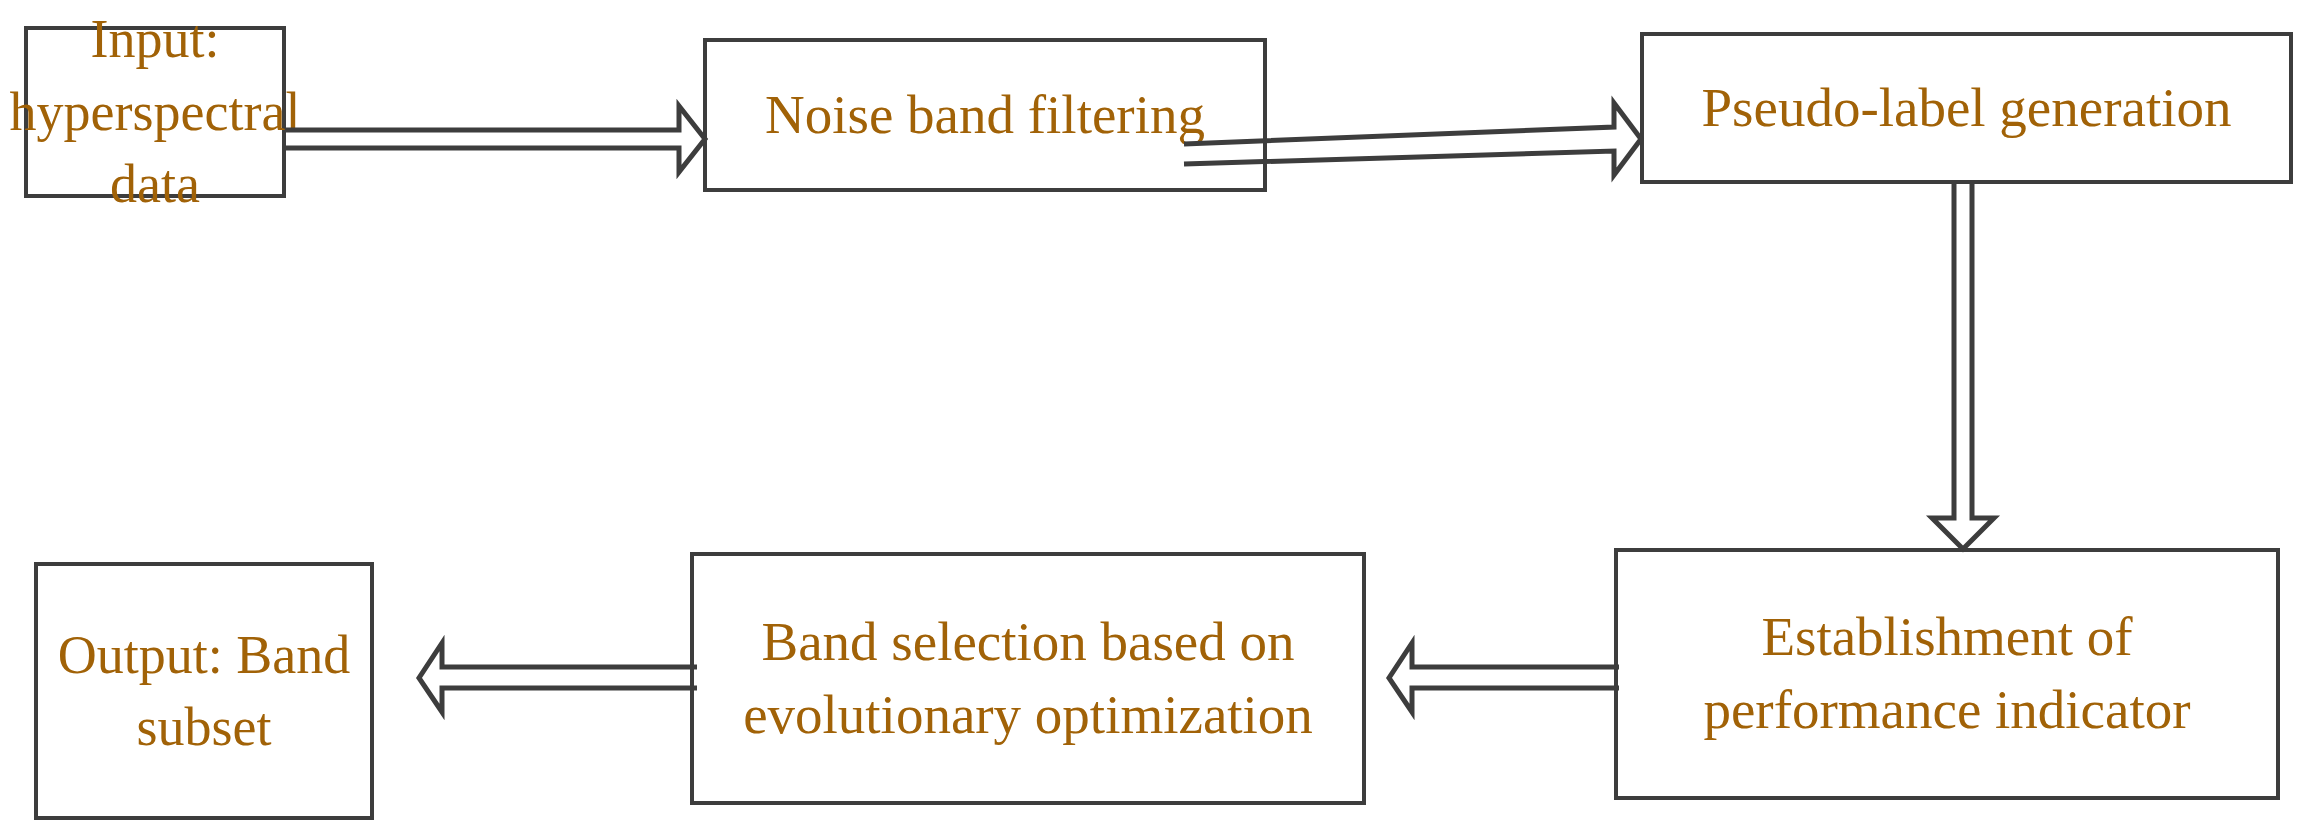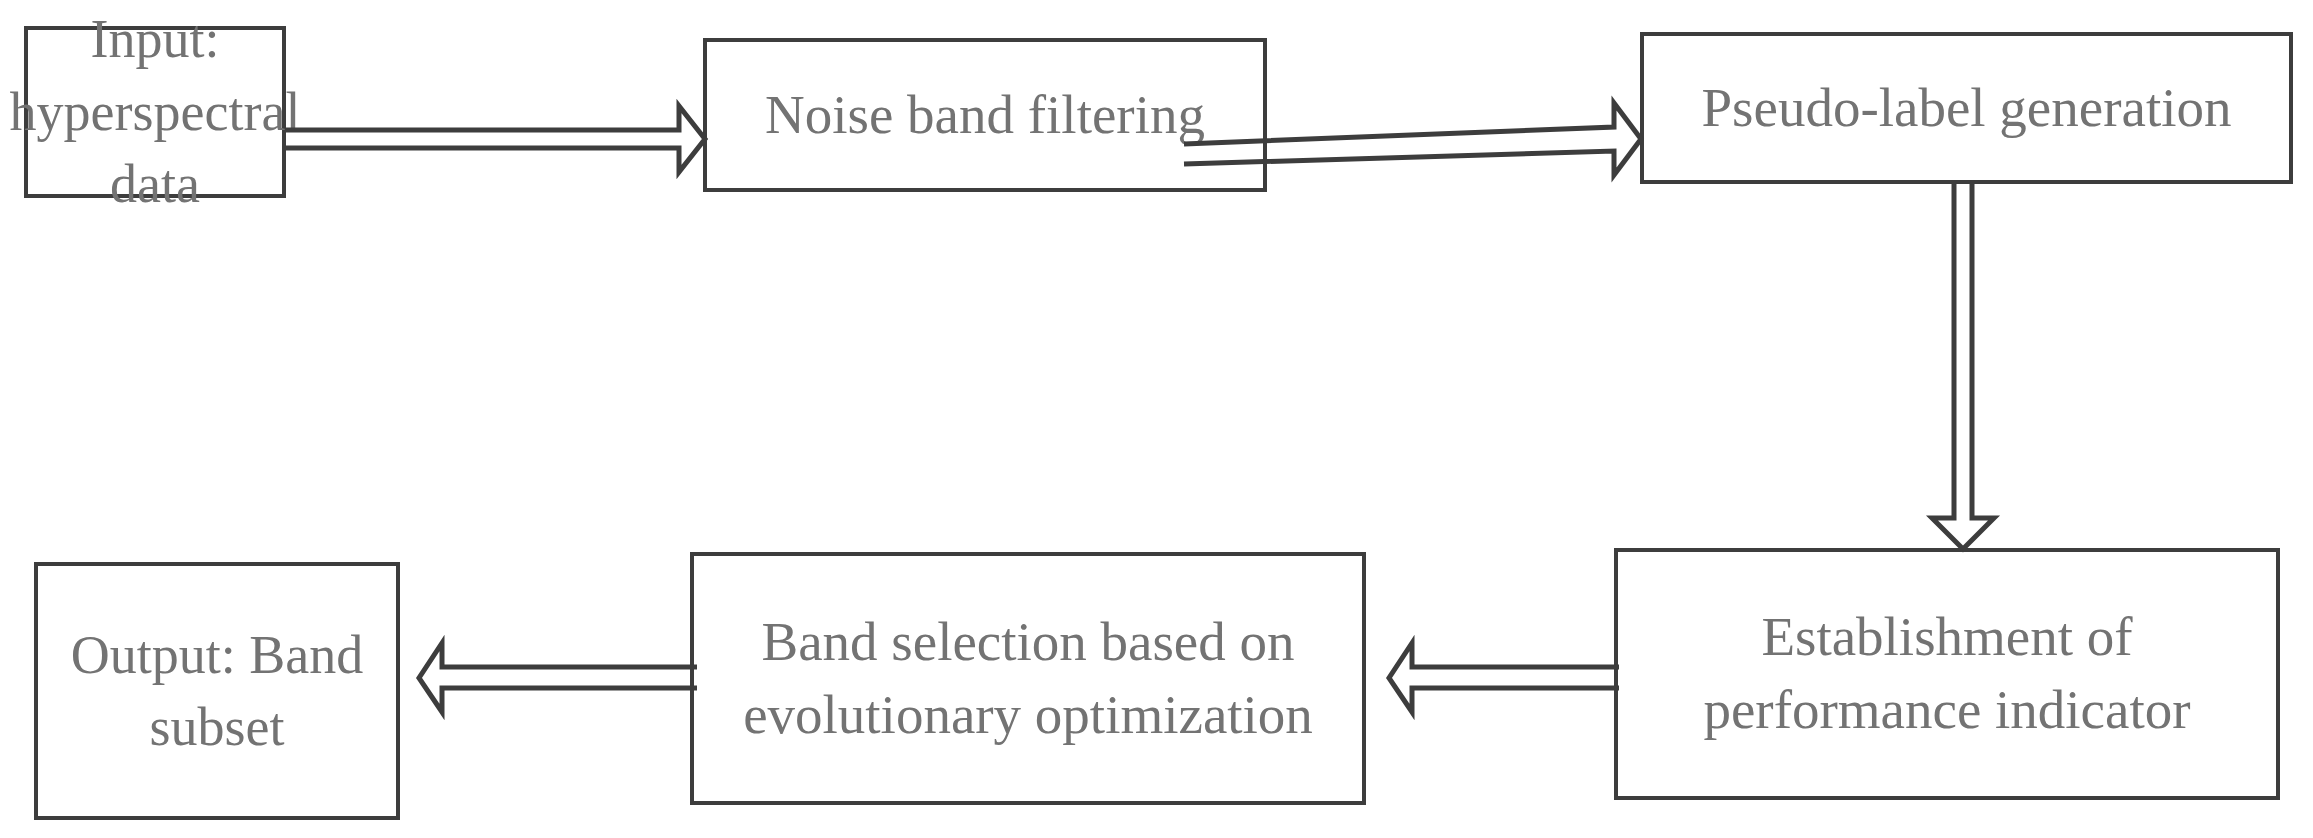--- a/index.html
+++ b/index.html
@@ -20,21 +20,21 @@
     box-sizing: border-box;
     border: 4px solid #3d3d3d;
     background: #ffffff;
     display: flex;
     align-items: center;
     justify-content: center;
     text-align: center;
   }
   .node-label {
     display: block;
-    color: #737373;
+    color: #a16207;
     font-family: "Liberation Serif", "DejaVu Serif", serif;
     font-weight: 400;
     line-height: 1.30;
     padding: 0 4px;
     white-space: pre-line;
   }
   
   #node-input .node-label        { font-size: 54px; line-height: 1.34; }
   #node-noise .node-label        { font-size: 55px; }
   #node-pseudo .node-label       { font-size: 55px; }
@@ -77,21 +77,21 @@
 
   <div class="node" id="node-pseudo" style="left:1640px; top:32px; width:653px; height:152px;">
     <span class="node-label">Pseudo-label generation</span>
   </div>
 
   <div class="node" id="node-bandselection" style="left:690px; top:552px; width:676px; height:253px;">
     <span class="node-label">Band selection based on
 evolutionary optimization</span>
   </div>
 
-  <div class="node" id="node-output" style="left:34px; top:562px; width:366px; height:258px;align-items:center;">
+  <div class="node" id="node-output" style="left:34px; top:562px; width:340px; height:258px;align-items:center;">
     <span class="node-label">Output: Band
 subset</span>
   </div>
 
   <div class="edge" id="edge-input-noise" style="left:286px; top:96px; width:420px; height:86px;">
     <svg width="420" height="86" viewBox="0 0 420 86">
       <path class="edge-path" d="M 0,34 L 393,34 L 393,10 L 419,43 L 393,76 L 393,52 L 0,52"></path>
     </svg>
   </div>
 

